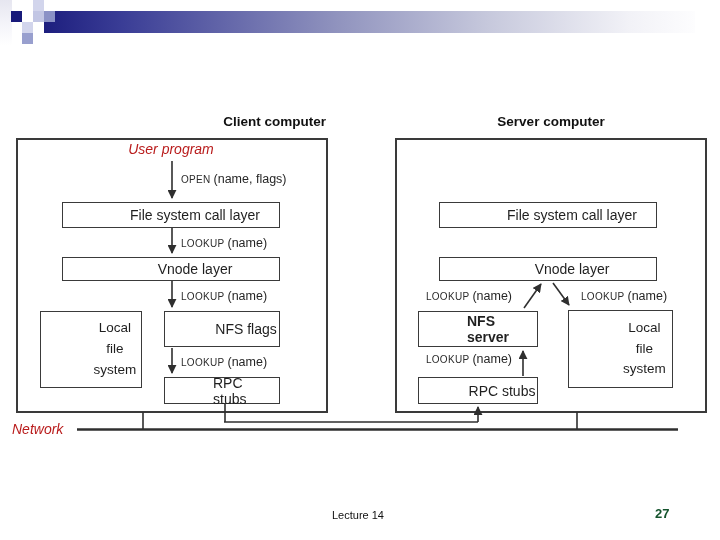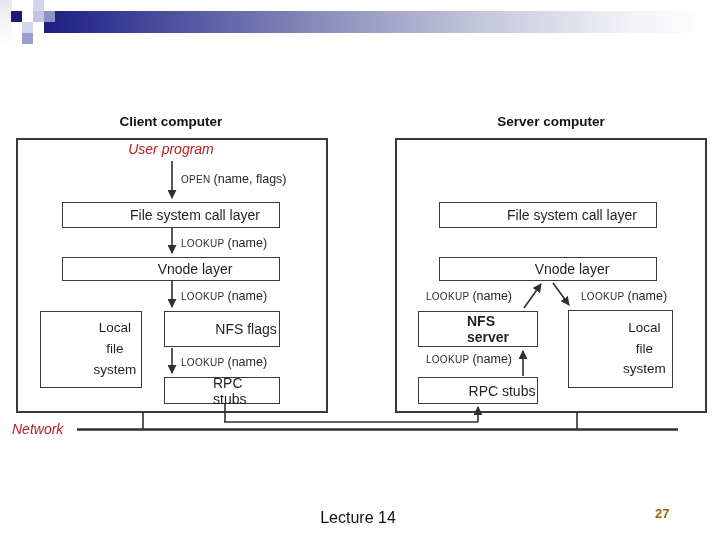--- a/index.html
+++ b/index.html
@@ -46,40 +46,40 @@
   }
   .oplabel.right-align{text-align:right;}
   .plain-label{
     position:absolute;font-size:14px;color:#b91c1c;font-style:italic;
   }
   svg.connectors{position:absolute;left:0;top:0;pointer-events:none;}
 
   
   .footer-lecture{
     position:absolute;left:308px;top:509px;width:100px;text-align:center;
-    font-size:16px;color:#111;
+    font-size:11px;color:#111;
   }
   .footer-page{
     position:absolute;left:655px;top:506px;width:30px;
-    font-size:13px;font-weight:bold;color:#a16207;
+    font-size:13px;font-weight:bold;color:#14532d;
   }
 </style>
 </head>
 <body>
 
 <div class="banner-strip"></div>
 <div class="banner-bar"></div>
 <div class="sq sq1"></div>
 <div class="sq sq2"></div>
 <div class="sq sq3"></div>
 <div class="sq sq4"></div>
 <div class="sq sq5"></div>
 <div class="sq sq6"></div>
 
-<div class="comp-title" style="left:16px;top:114px;width:310px;">Client computer</div>
+<div class="comp-title" style="left:16px;top:114px;width:310px;text-align:right;">Client computer</div>
 <div class="comp-title" style="left:395px;top:114px;width:312px;">Server computer</div>
 
 <div class="outer-box" style="left:16px;top:138px;width:312px;height:275px;"></div>
 
 <div class="plain-label" style="left:16px;top:141px;width:310px;text-align:center;">User program</div>
 
 <div class="oplabel" style="left:181px;top:172px;">
   <span>OPEN</span><span class="args">(name, flags)</span>
 </div>
 

